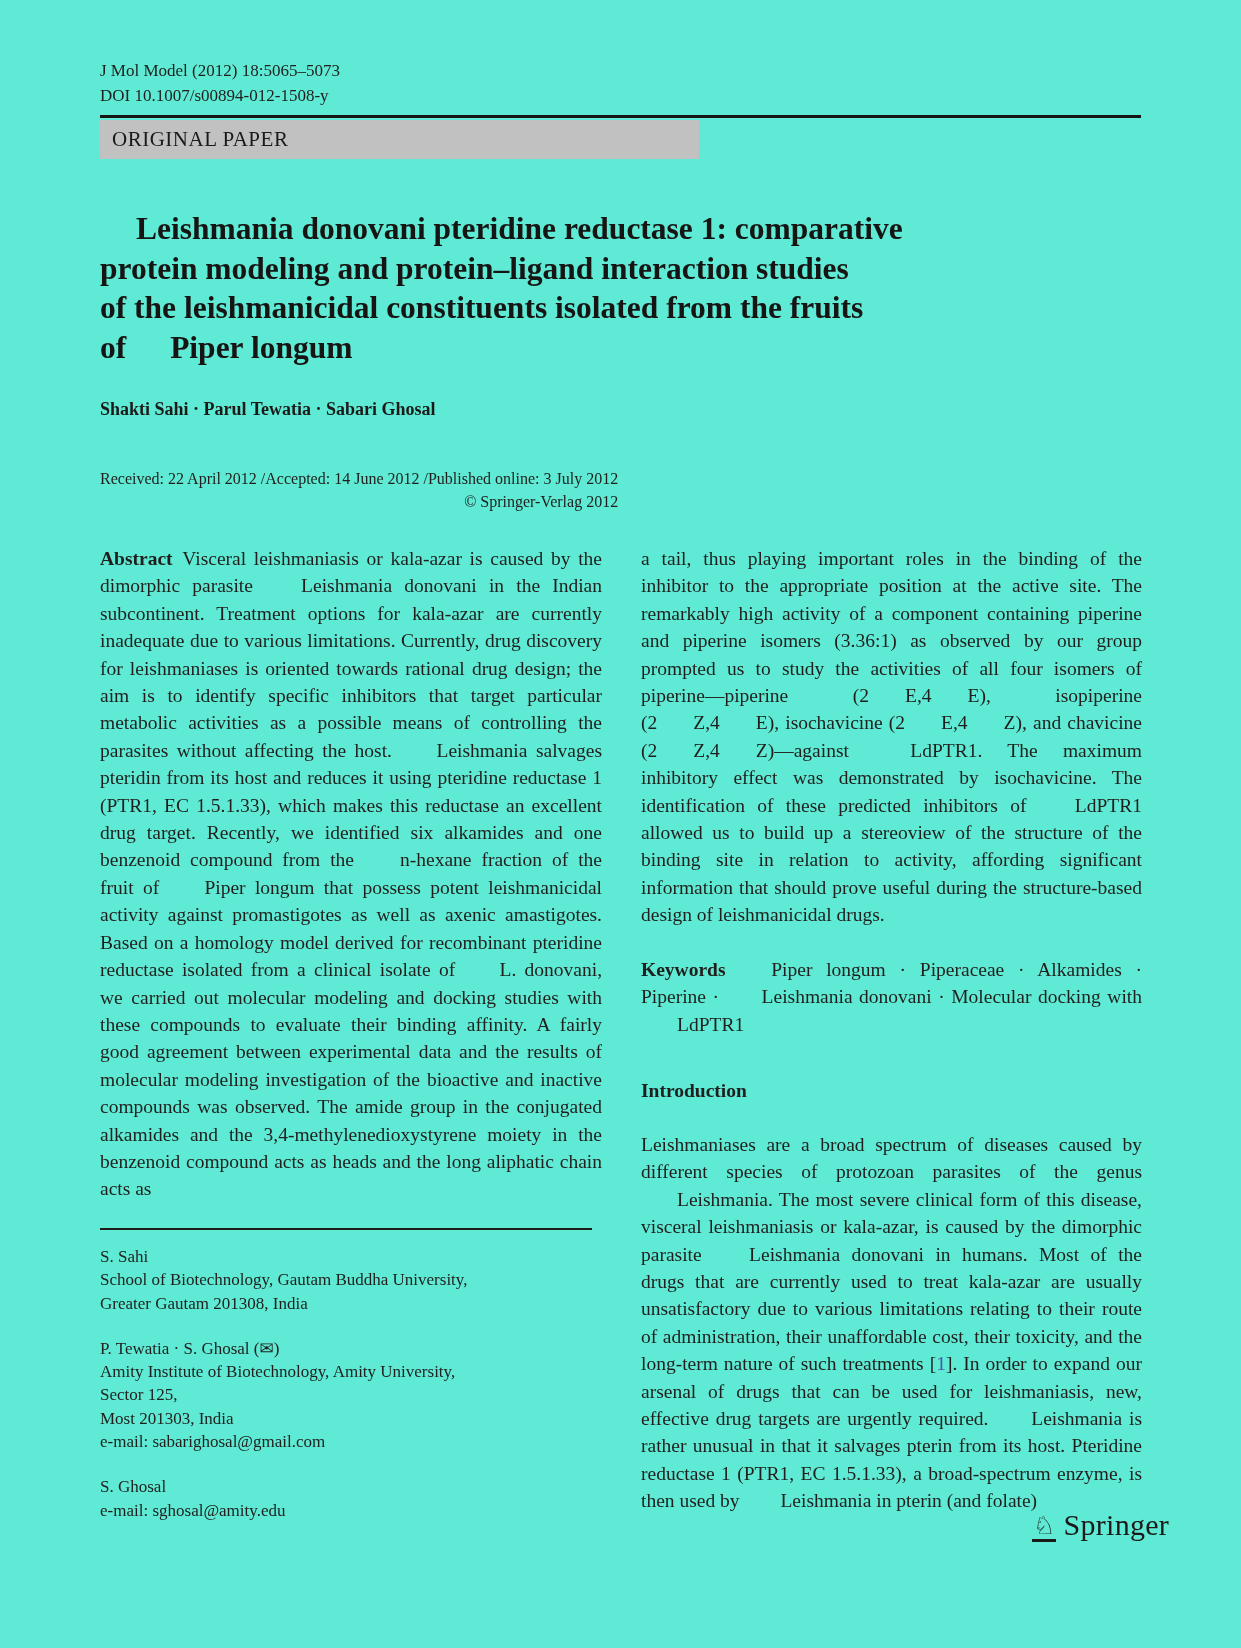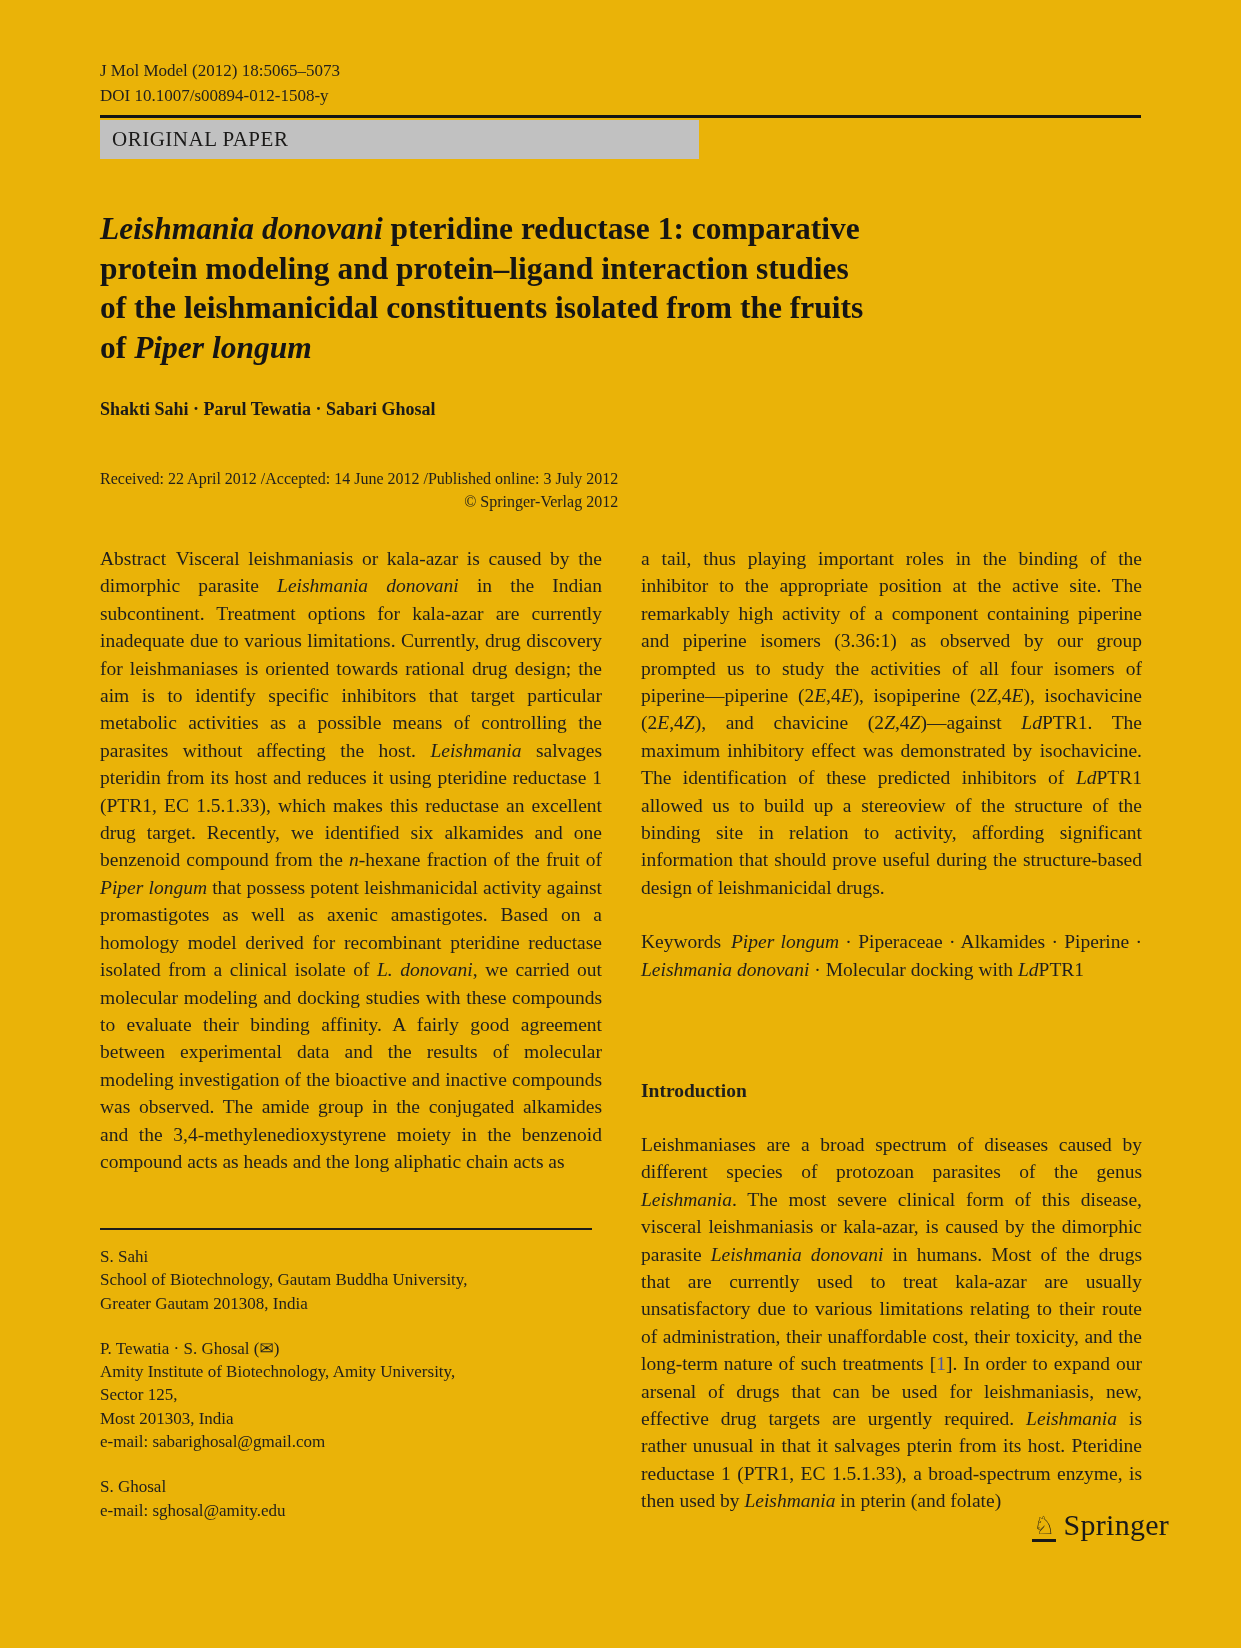--- a/index.html
+++ b/index.html
@@ -1,27 +1,27 @@
 <!DOCTYPE html>
 <html><head>
 <meta charset="utf-8">
 <style>
   html,body{margin:0;padding:0;background:#e8e8e8;}
   .page{
     position:relative;
     width:1241px;height:1648px;
-    background:#eab308;
+    background:#5eead4;
     font-family:"Liberation Serif", serif;
     color:#201f1d;
     overflow:hidden;
     margin:0 auto;
   }
   .abs{position:absolute;}
-  .it{font-style:italic;}
-  .bd{font-weight:400;}
+  .it{margin-left:36px;}
+  .bd{font-weight:700;}
   
   .hdr{left:100px;top:58px;font-size:17px;line-height:25px;}
   .rule{left:100px;top:115px;width:1041px;height:3px;background:#151514;}
   .catbox{
     left:100px;top:120px;width:599px;height:39px;
     background:#c1c1c1;
     font-size:21px;line-height:39px;
     padding-left:12px;box-sizing:border-box;
     letter-spacing:0.5px;color:#1b1a19;
   }

